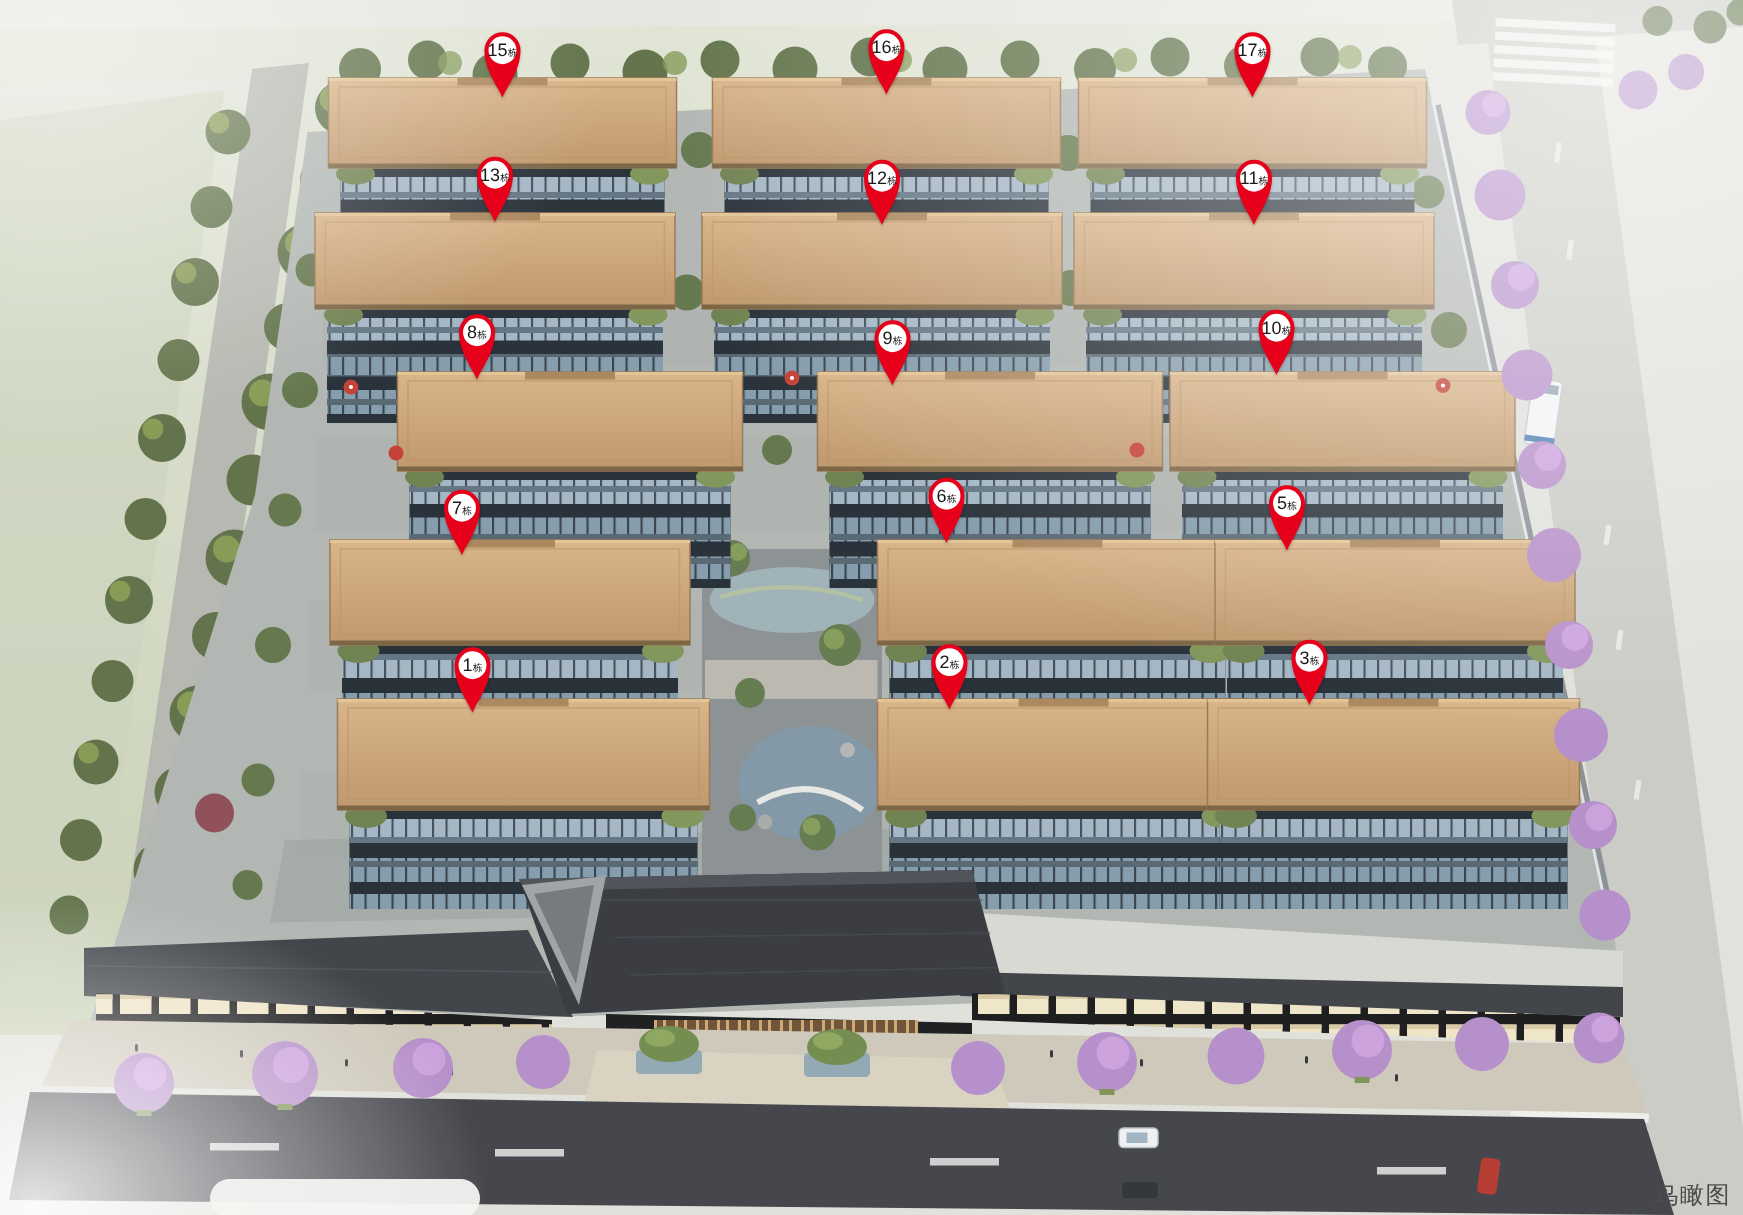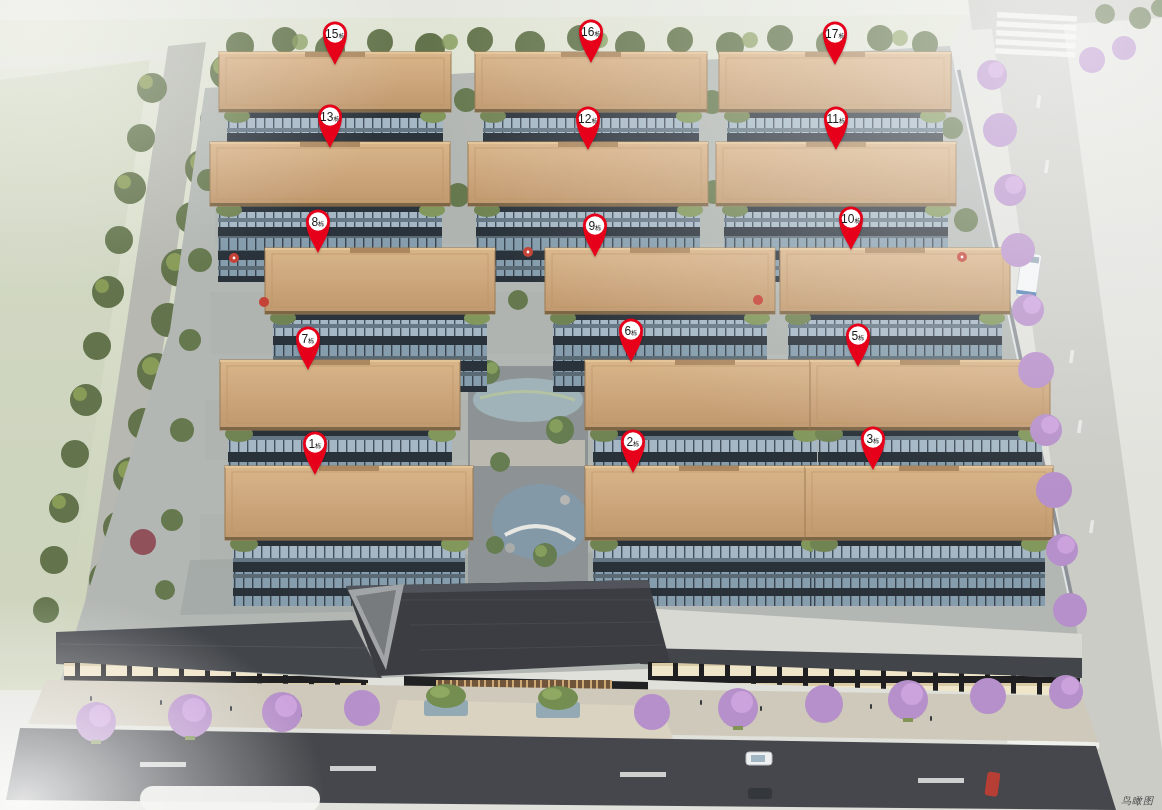--- a/index.html
+++ b/index.html
@@ -2,22 +2,22 @@
 <html><head>
 <meta charset="utf-8">
 <style>
   html,body{margin:0;padding:0;background:#e7e8e4;font-family:"Liberation Sans",sans-serif;}
   .stage{position:relative;width:1162px;height:810px;overflow:hidden;background:#e7e8e4;}
   .scene-svg{position:absolute;left:0;top:0;width:1162px;height:810px;display:block;}
   .pins-layer{position:absolute;left:0;top:0;width:100%;height:100%;}
   .pin{position:absolute;width:30px;height:48px;margin-left:-15px;margin-top:-46px;cursor:pointer;
        filter:drop-shadow(0 1px 1px rgba(0,0,0,.25));}
   .pin svg{display:block;}
-  .watermark{position:absolute;right:8px;bottom:2px;font-size:10px;color:#4c4c4c;
-             letter-spacing:1px;user-select:none;font-style:italic;}
+  .watermark{position:absolute;right:8px;bottom:2px;font-size:16px;color:#4c4c4c;
+             letter-spacing:1px;user-select:none;}
 </style>
 </head>
 <body>
 
 <div class="stage">
 
 <svg class="scene-svg" viewBox="0 0 1162 810" xmlns="http://www.w3.org/2000/svg">
   <defs>
     <linearGradient id="fieldsG" x1="0" y1="0" x2="0" y2="1">
       <stop offset="0" stop-color="#e0e4d5"></stop>

